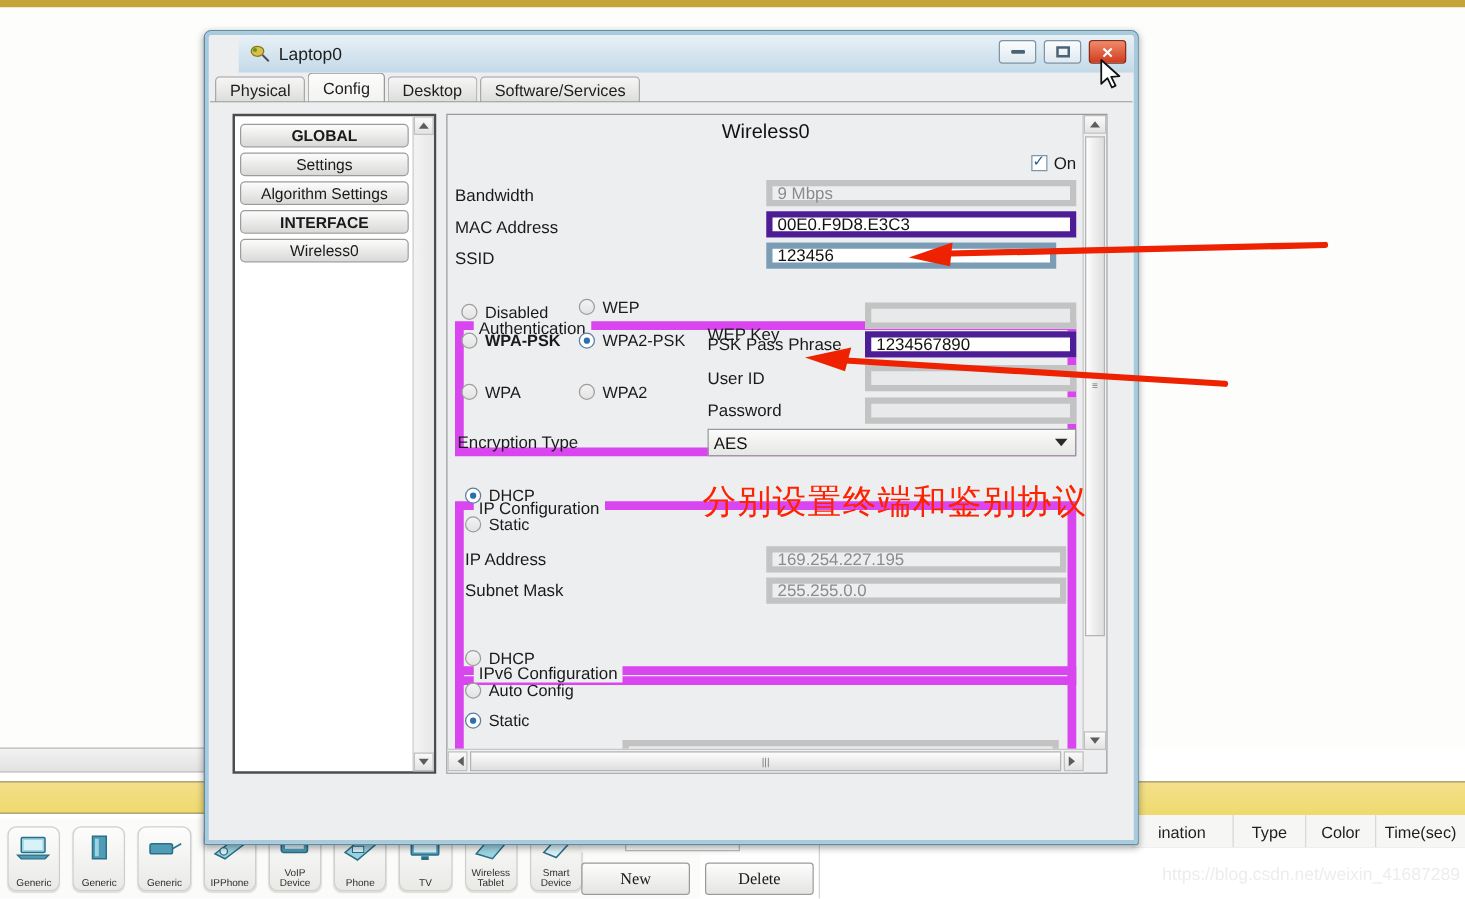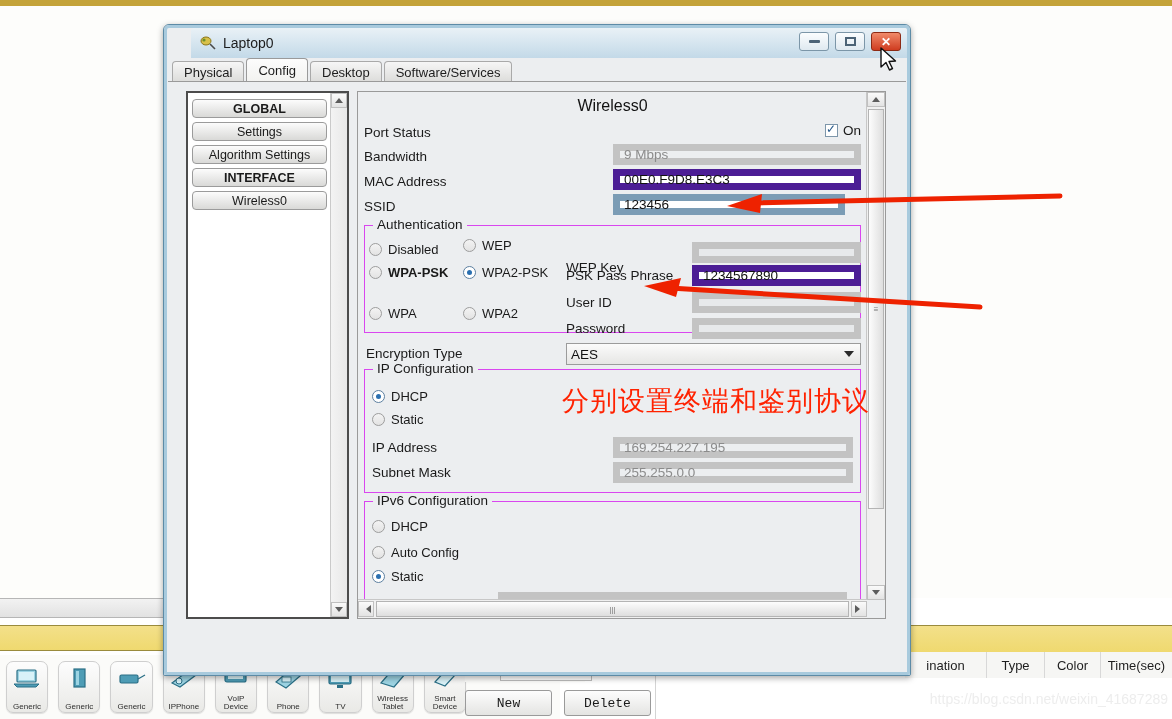--- a/index.html
+++ b/index.html
@@ -104,21 +104,21 @@
   .pt-newdel {
     position: absolute; left: 465px; top: 690px; width: 190px; height: 26px;
     display: flex; gap: 12px;
   }
   .pt-btn {
     width: 85px; height: 24px;
     border: 1px solid #9a9a9a; border-radius: 3px;
     background: linear-gradient(#fdfdfd,#e4e4e2);
     font-size: 13px; color: #1a1a1a;
     display: flex; align-items: center; justify-content: center;
-    font-family: Liberation Mono, monospace;
+    font-family: Liberation Serif, serif;
   }
   .pt-scen-strip {
     position: absolute; left: 465px; top: 660px; width: 120px; height: 22px;
     background: #fbfbf9;
   }
   .pt-scen-combo {
     position: absolute; left: 500px; top: 661px; width: 90px; height: 18px;
     border: 1px solid #bdbdbd; background: #ffffff;
   }
   .pt-sep-v {
@@ -300,33 +300,33 @@
   .row {
     position: absolute; left: 6px; right: 6px; height: 22px;
     display: flex; align-items: center;
   }
   .lbl {
     font-size: 13.5px; color: #1a1a1a; white-space: nowrap;
     font-family: "Liberation Sans", sans-serif;
   }
   .txt {
     position: absolute; height: 21px; box-sizing: border-box;
-    border: 7px solid #4c1d95; background: #ffffff;
+    border: 5px solid #4c1d95; background: #ffffff;
     font-size: 13.5px; color: #111; padding: 0 4px;
     display: flex; align-items: center;
     font-family: "Liberation Sans", sans-serif;
   }
   .txt.ro { background: #eceef0; color: #8b8b8b; border-color: #c3c3c3; }
   .txt.blank { background: #e7e9eb; border-color: #c3c3c3; }
   .txt.focus { border-color: #7b9cb5; background:#fff; }
 
   
   .group {
-    position: absolute; border: 1px solid #d946ef;
-    background: transparent; box-sizing: border-box;
+    position: absolute; border: 7px solid #d946ef;
+    background: transparent; box-sizing: border-box; margin-top: 32px;
   }
   .group-title {
     position: absolute; top: -9px; left: 8px; padding: 0 4px;
     background: #eceef0; font-size: 13.5px; color: #1a1a1a;
     font-family: "Liberation Sans", sans-serif;
   }
   .radio {
     width: 13px; height: 13px; border-radius: 50%;
     border: 1px solid #9d9d9d; background: linear-gradient(#f3f3f3,#e3e3e3);
     box-sizing: border-box; position: relative; flex: none;
@@ -528,23 +528,20 @@
           <span class="tri down"></span>
         </div>
     </div>
   </div>
 
   <div class="contentbox">
     <div class="cb-inner">
 
       <div class="wifi-title">Wireless0</div>
 
-      <div class="row" style="top:29px;">
-        <span class="lbl">Port Status</span>
-      </div>
       <div style="position:absolute; right:6px; top:31px; display:flex; align-items:center; gap:5px;">
         <span class="checkbox on"></span>
         <span class="lbl">On</span>
       </div>
 
       <div class="row" style="top:53px;">
         <span class="lbl">Bandwidth</span>
       </div>
       <div class="txt ro" style="left:255px; right:6px; top:52px;">9 Mbps</div>
 
@@ -600,21 +597,21 @@
 
       <span class="lbl" style="position:absolute; left:208px; top:229px;">Password</span>
       <div class="txt blank" style="left:334px; right:6px; top:226px;"></div>
 
       <span class="lbl" style="position:absolute; left:8px; top:254px;">Encryption Type</span>
       <div class="combo" style="left:208px; right:6px; top:251px;">
         <span>AES</span>
         <span class="arw"></span>
       </div>
 
-      <div class="group" style="left:6px; right:6px; top:277px; height:124px;text-decoration:underline;">
+      <div class="group" style="left:6px; right:6px; top:277px; height:147px;text-decoration:underline;">
         <span class="group-title">IP Configuration</span>
       </div>
 
       <div class="radgrp" style="left:14px; top:297px;">
         <span class="radio on"></span>
         <span class="radlbl">DHCP</span>
       </div>
       <div class="radgrp" style="left:14px; top:320px;">
         <span class="radio"></span>
         <span class="radlbl">Static</span>

